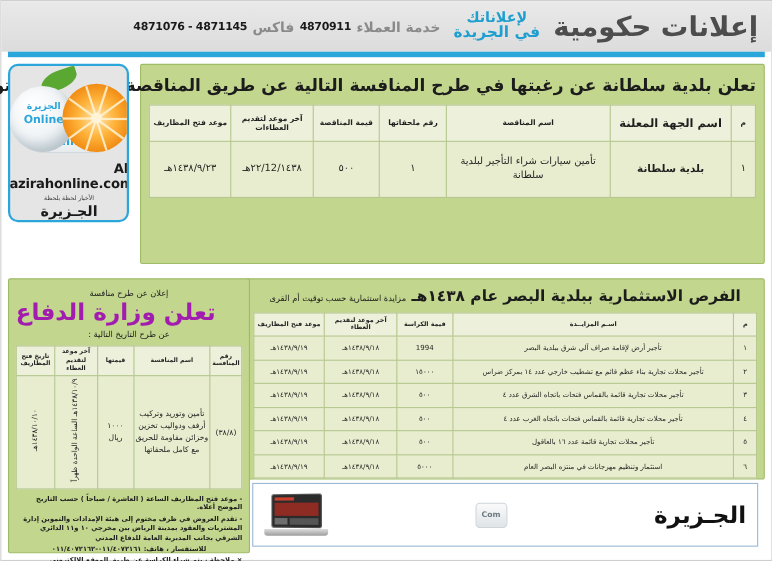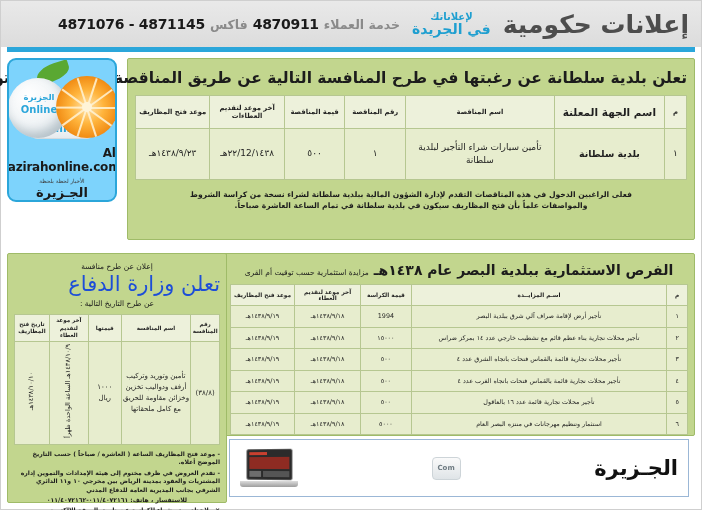--- a/index.html
+++ b/index.html
@@ -29,29 +29,29 @@
     font-size:25px;font-weight:bold;color:#4d4d4d;
     letter-spacing:0px;white-space:nowrap;
     padding:0 4px;
     font-family:"DejaVu Sans",sans-serif;
   }
   .hdr-blue{
     color:#1f9fd0;font-weight:bold;line-height:1.02;
     text-align:center;font-size:14px;margin:0 8px;
     white-space:nowrap;
   }
-  .hdr-blue .l1{display:block;font-size:10px;}
+  .hdr-blue .l1{display:block;font-size:13px;}
   .hdr-blue .l2{display:block;font-size:14px;}
   .hdr-contact{
     display:flex;align-items:center;gap:5px;
     font-size:13px;font-weight:bold;color:#1a1a1a;white-space:nowrap;
     margin-right:4px;
   }
   .hdr-contact .lbl{color:#8a8a8a;font-size:12.5px;}
-  .hdr-num{font-size:14px;letter-spacing:-0.3px;}
+  .hdr-num{font-size:10px;letter-spacing:-0.3px;}
   .header-rule{
     position:absolute;top:46px;right:6px;left:6px;height:5px;
     background:#2ba6da;
   }
 
   
   .panel{
     position:absolute;
     background:#c2d68e;
     border:1px solid #9fbb68;
@@ -100,40 +100,40 @@
   #panelB .panel-title{font-size:14px;margin:3px 0 6px 0;}
   #panelB .panel-title .panel-sub{font-size:7.5px;}
   #panelB table.tbl{font-size:6px;}
   #panelB table.tbl th{font-size:5.8px;height:16px;}
   #panelB table.tbl td{height:16.5px;font-size:6.4px;}
   #panelB .note{font-size:6px;margin-top:6px;line-height:1.6;}
 
   
   #panelC{left:6px;right:474px;top:252px;bottom:6px;padding:5px 6px;}
   #panelC .mini{font-size:7.5px;text-align:center;color:#1c1c1c;margin:3px 0 1px;}
-  #panelC .big-title{font-size:21px;font-weight:normal;text-align:right;color:#1d4ed8;line-height:1.15;}
+  #panelC .big-title{font-size:21px;font-weight:bold;text-align:left;color:#a21caf;line-height:1.15;}
   #panelC .sub2{font-size:7.5px;text-align:center;margin:3px 0 6px;color:#1c1c1c;}
   #panelC table.tbl{font-size:5.6px;}
   #panelC table.tbl th{font-size:5.6px;height:22px;line-height:1.3;}
   #panelC table.tbl td{height:86px;font-size:7px;line-height:1.55;}
   #panelC .vert{
     writing-mode:vertical-rl;
     transform:rotate(180deg);
     white-space:nowrap;font-size:6.6px;line-height:1.5;
     display:inline-block;
   }
   #panelC .footnotes{margin-top:5px;direction:rtl;}
   #panelC .footnotes p{margin:1.5px 0;font-size:6.1px;color:#1c1c1c;line-height:1.4;text-align:right;font-weight:bold;}
   #panelC .footnotes p.ctr{text-align:center;}
   #panelC .footnotes .ltr{direction:ltr;unicode-bidi:embed;}
 
   
   #adOnline{
     position:absolute;left:6px;right:584px;top:57px;height:144px;
-    border:2px solid #2ba6da;border-radius:9px;background:#7dd3fc;
+    border:2px solid #2ba6da;border-radius:9px;background:#e5e5e5;
     box-sizing:border-box;overflow:hidden;
     display:flex;flex-direction:column;align-items:center;
   }
   .fruitwrap{position:relative;width:112px;height:84px;margin-top:4px;}
   .apple{
     position:absolute;left:2px;top:14px;width:60px;height:60px;border-radius:50%;
     background:radial-gradient(circle at 34% 30%,#ffffff 0%,#f2f5f7 45%,#d3dde3 100%);
     box-shadow:inset -4px -6px 10px rgba(150,165,175,.55);
   }
   .apple .jz{
@@ -240,42 +240,38 @@
         <col style="width:11%">
           <col style="width:11%">
           <col style="width:13.5%">
           <col style="width:13.5%">
       </colgroup>
       <thead>
         <tr>
           <th>م</th>
           <th class="big">اسم الجهة المعلنة</th>
           <th>اسم المناقصة</th>
-          <th>رقم المناقصة</th>
+          <th>رقم ملحقاتها</th>
           <th>قيمة المناقصة</th>
           <th>آخر موعد لتقديم العطاءات</th>
           <th>موعد فتح المظاريف</th>
         </tr>
       </thead>
       <tbody>
         <tr>
           <td>١</td>
           <td class="big">بلدية سلطانة</td>
           <td>تأمين سيارات شراء التأجير لبلدية سلطانة</td>
           <td>١</td>
           <td>٥٠٠</td>
           <td>١٤٣٨/12/٢٢هـ</td>
           <td>١٤٣٨/٩/٢٣هـ</td>
         </tr>
       </tbody>
     </table>
-    <div class="note">
-      <div>فعلى الراغبين الدخول في هذه المناقصات التقدم لإدارة الشؤون المالية ببلدية سلطانة لشراء نسخة من كراسة الشروط</div>
-      <div>والمواصفات علماً بأن فتح المظاريف سيكون في بلدية سلطانة في تمام الساعة العاشرة صباحاً.</div>
-    </div>
   </div>
 
   <div id="adOnline">
     <div class="fruitwrap">
       <div class="leaf"></div>
       <div class="apple">
         <div class="jz">الجزيرة</div>
         <div class="onl">Online</div>
       </div>
       <div class="orange">

